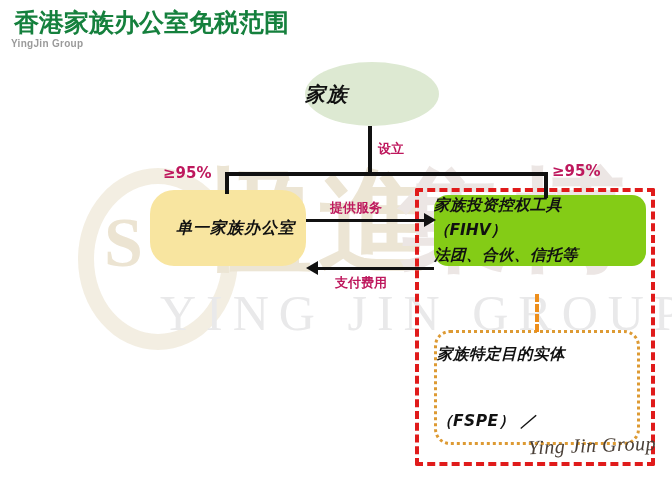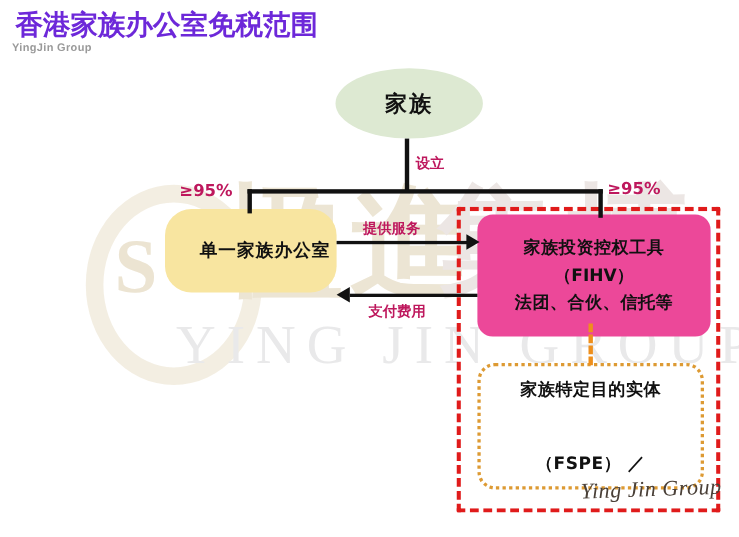--- a/index.html
+++ b/index.html
@@ -79,21 +79,21 @@
   }
 
   
   .page-title {
     position: absolute;
     left: 14px;
     top: 6px;
     font-size: 25px;
     font-weight: 700;
     letter-spacing: 0px;
-    color: #6d28d9;
+    color: #15803d;
     font-family: "DejaVu Sans", sans-serif;
     white-space: nowrap;
     z-index: 6;
   }
   .page-subtitle {
     position: absolute;
     left: 11px;
     top: 38px;
     font-size: 10px;
     font-weight: 700;
@@ -107,26 +107,27 @@
   .diagram {
     position: absolute;
     inset: 0;
     z-index: 3;
   }
   .node {
     position: absolute;
     box-sizing: border-box;
     display: flex;
     flex-direction: column;
-    align-items: center;
+    align-items: flex-start;
     justify-content: center;
     text-align: center;
     color: #111;
     font-weight: 700;
     font-family: "DejaVu Sans", sans-serif;
+    font-style: italic;
   }
 
   
   .node-family {
     left: 305px;
     top: 62px;
     width: 134px;
     height: 64px;
     background: #dde9d2;
     border-radius: 50%;
@@ -145,22 +146,22 @@
     font-size: 16px;
     letter-spacing: 1px;
     padding-left: 26px;
   }
 
   
   .node-fihv {
     left: 434px;
     top: 195px;
     width: 212px;
-    height: 111px;
-    background: #ec4899;
+    height: 71px;
+    background: #84cc16;
     border-radius: 14px;
     font-size: 15.5px;
     line-height: 25px;
     letter-spacing: .5px;
   }
   .node-fihv .l2 { letter-spacing: 0px; }
 
   
   .node-fspe {
     left: 434px;

